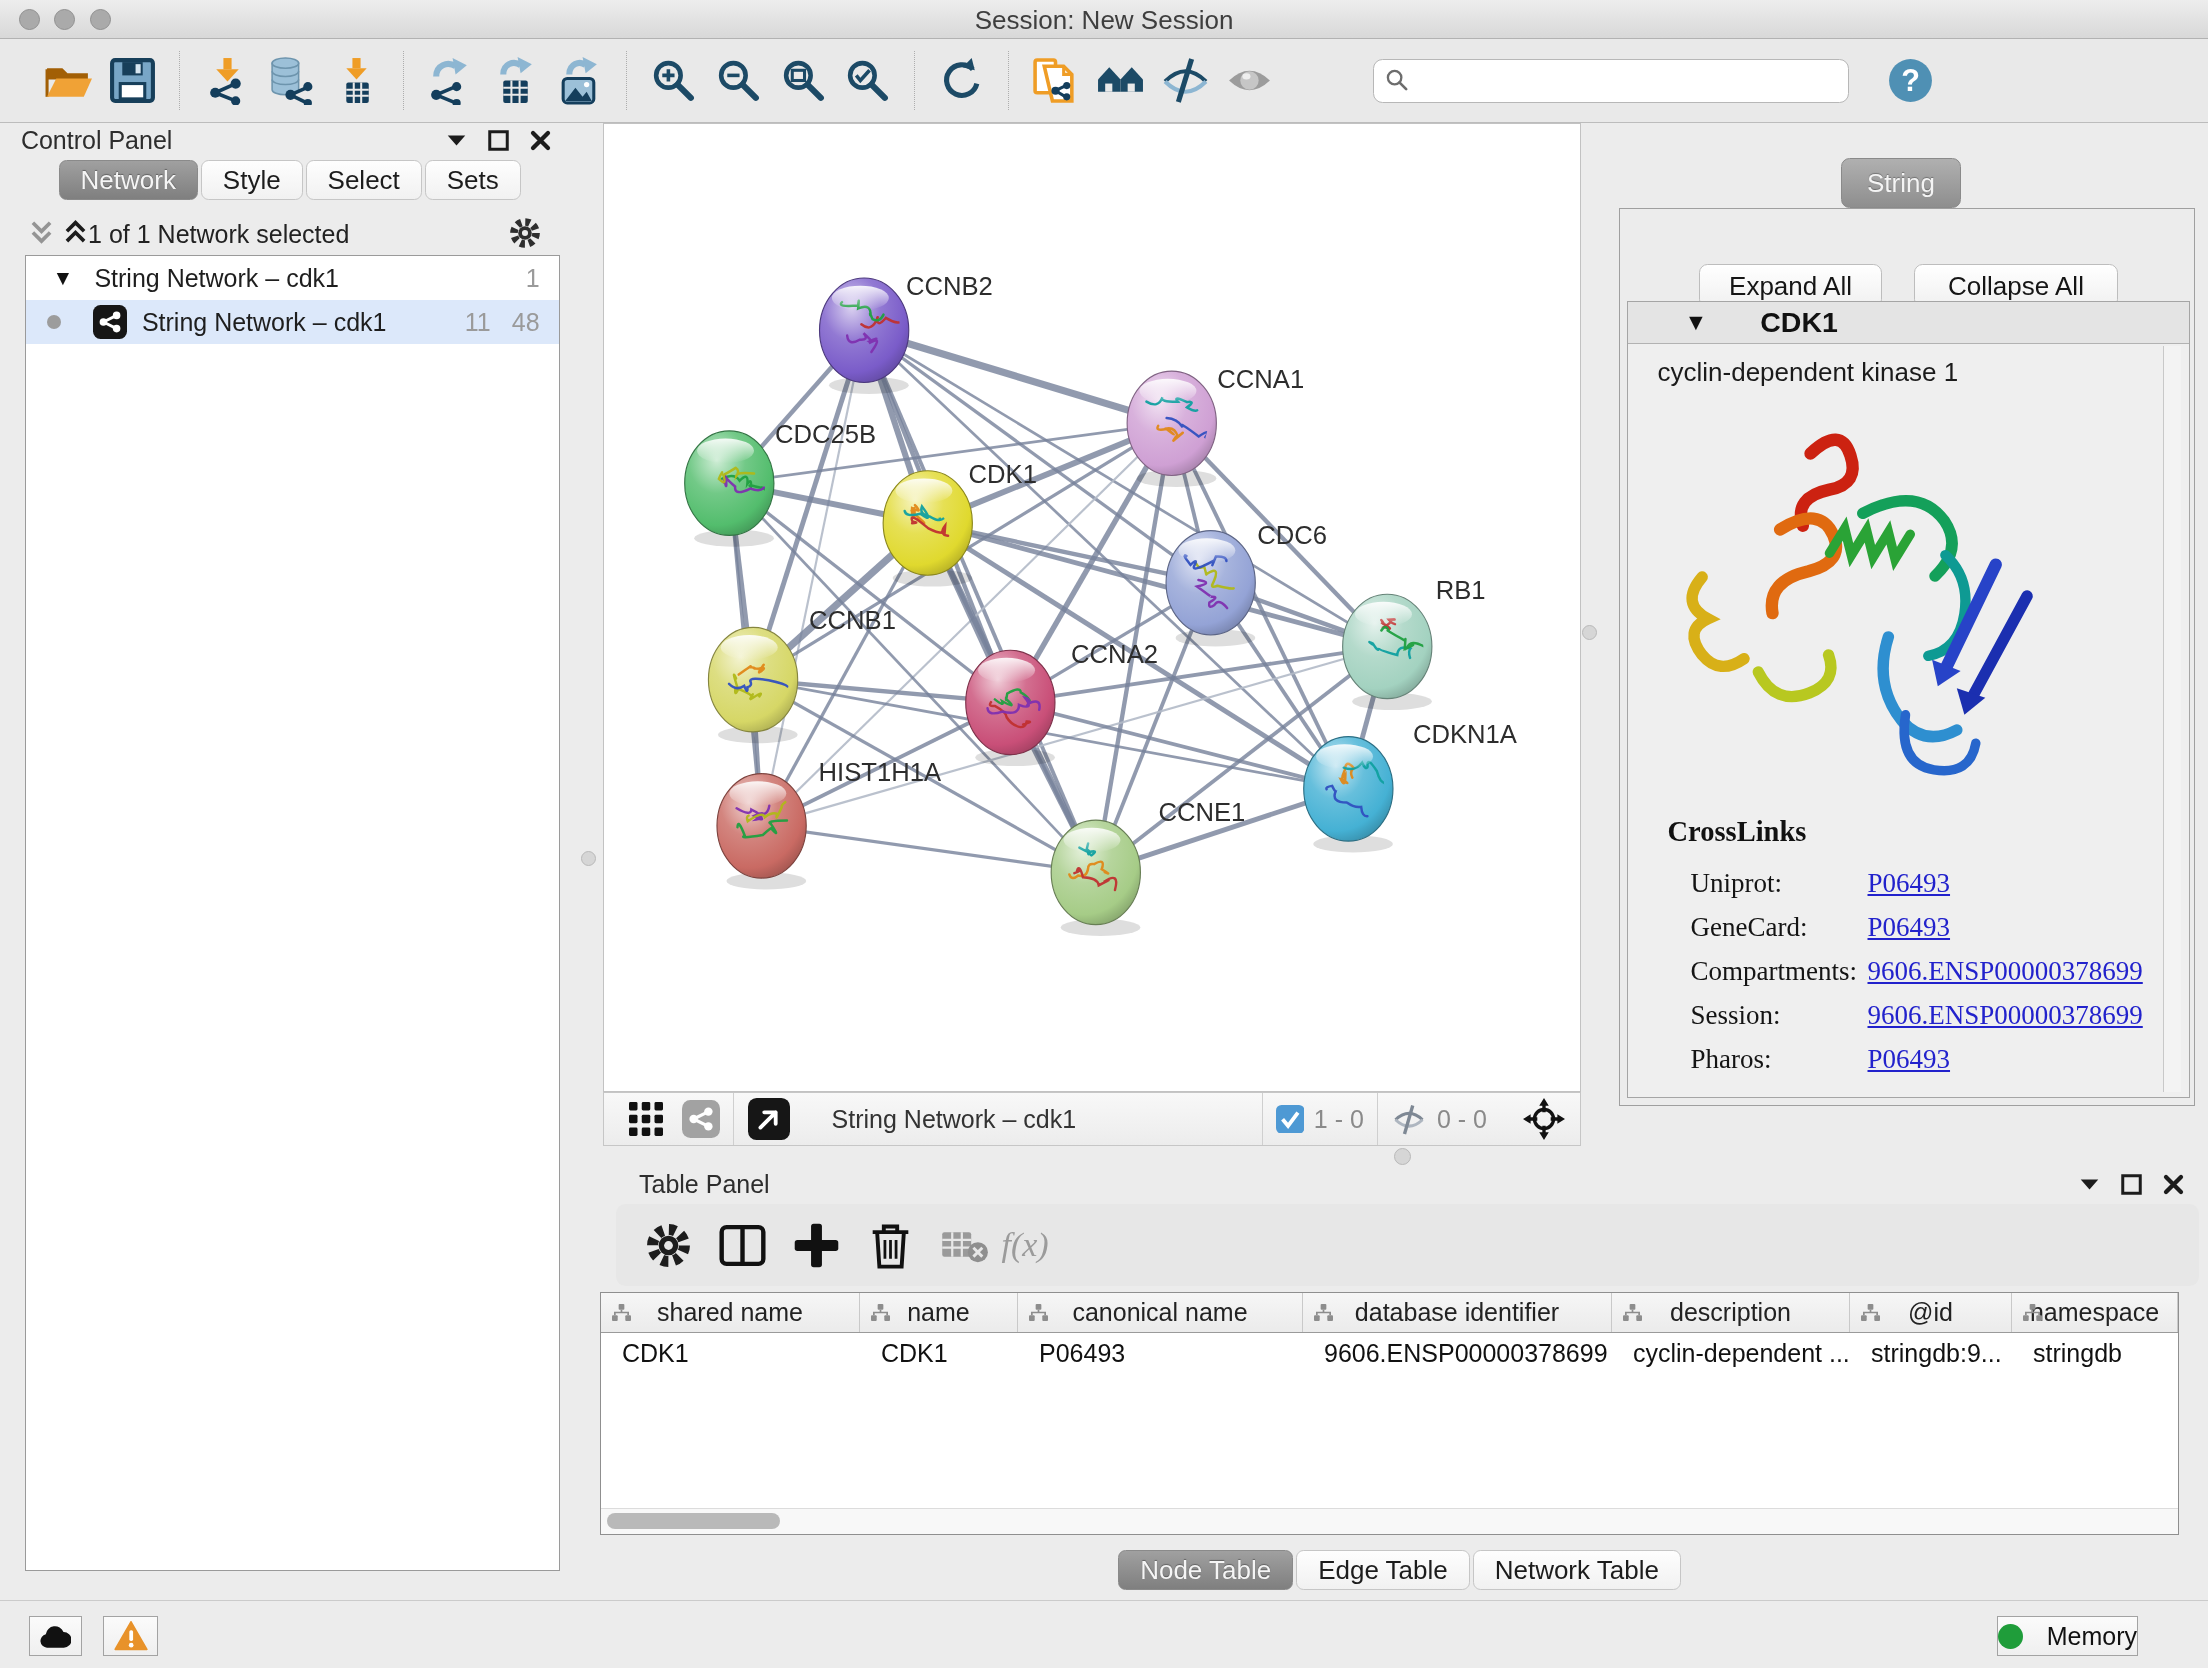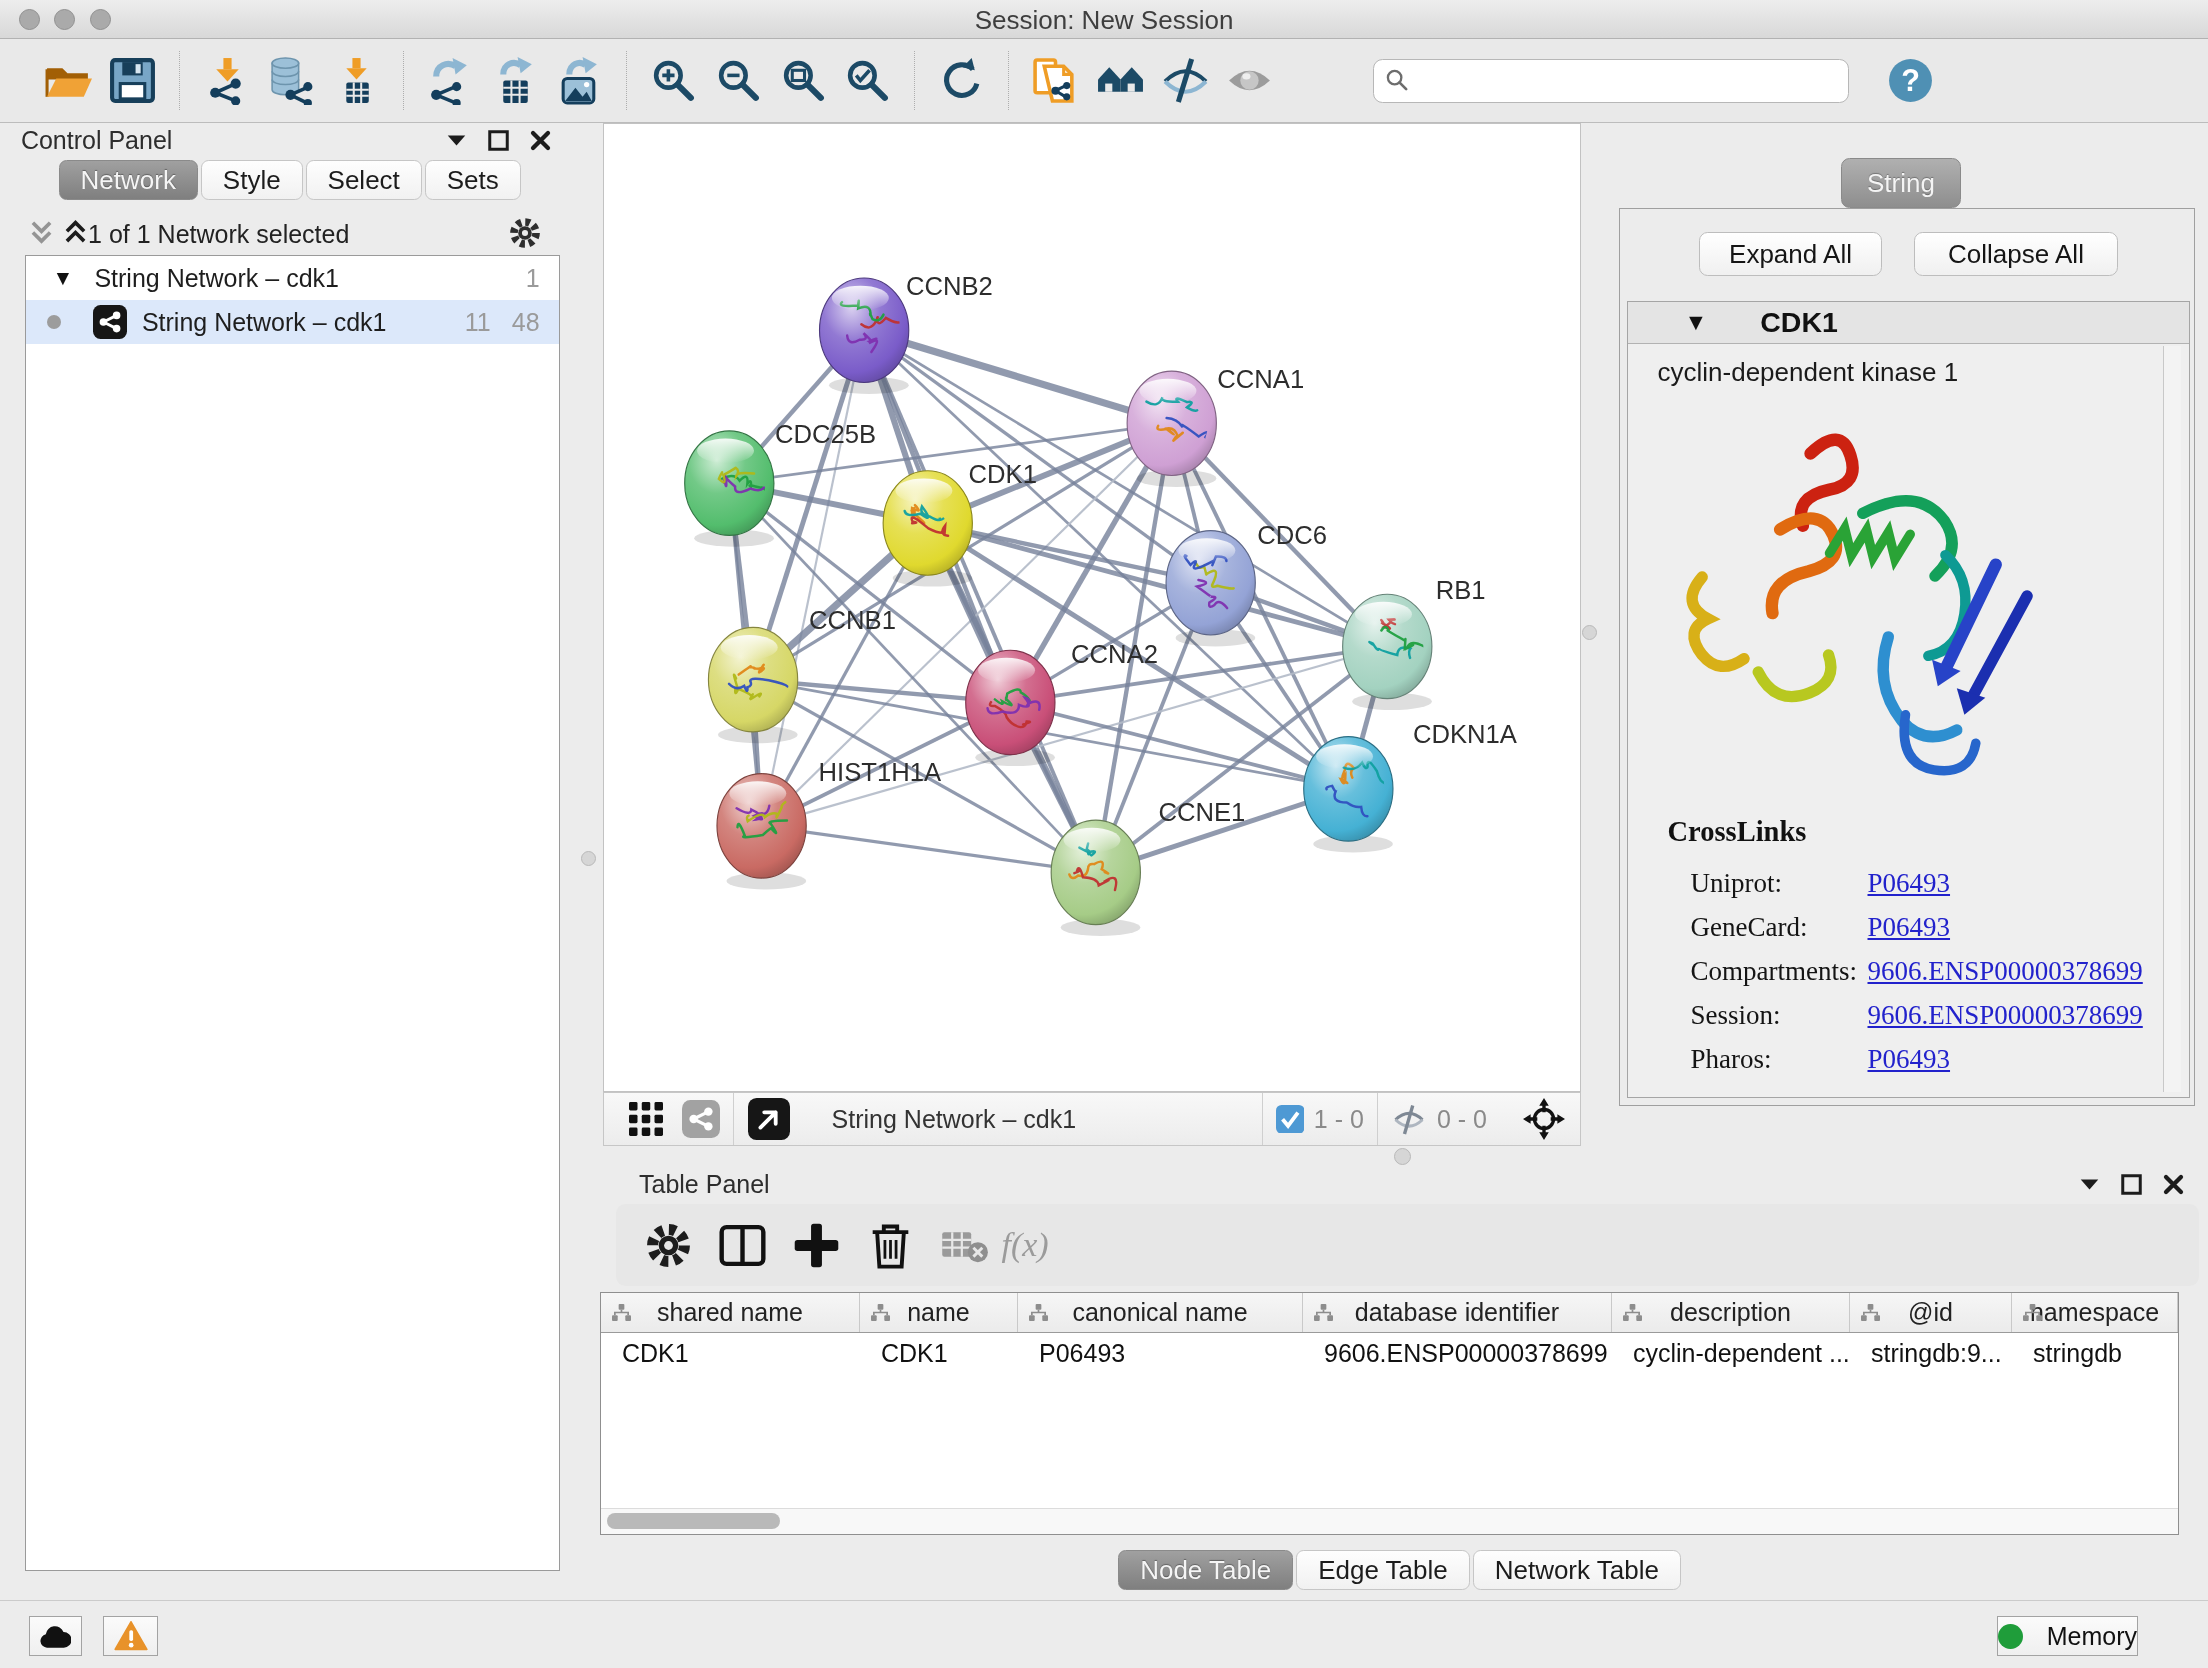--- a/index.html
+++ b/index.html
@@ -69,21 +69,21 @@
   #rp-header{position:absolute;left:0;top:0;width:100%;height:36px;display:flex;align-items:center;}
   #rp-header .panel-title{margin-left:15px;}
   #rp-header .win-btns{margin-left:auto;margin-right:13.3px;}
   #rp-tab{position:absolute;left:224px;top:36px;height:48px;padding:0 25px;display:flex;align-items:center;
     font-size:26px;color:#f4f4f4;background:linear-gradient(#b0b0b0,#8e8e8e);border:1px solid #8a8a8a;
     border-radius:8.6px;text-shadow:0 -1px 1px rgba(0,0,0,.3);}
   #rp-outer{position:absolute;left:1.9px;top:86px;width:576px;height:898px;border:1.9px solid #9f9f9f;
     background:#ececec;box-sizing:border-box;}
   .rp-btn{position:absolute;height:44px;display:flex;align-items:center;justify-content:center;
     font-size:26px;color:#151515;background:linear-gradient(#ffffff,#f0f0f0);border:1.9px solid #bdbdbd;
-    border-radius:8.6px;box-sizing:border-box;}
+    border-radius:8.6px;box-sizing:border-box;margin-top:32px;}
   #btn-expand{left:82px;top:110px;width:183px;}
   #btn-collapse{left:297px;top:110px;width:204px;}
   #rp-section{position:absolute;left:9.5px;top:179px;width:563px;height:797px;border:1.9px solid #a5a5a5;
     background:#efefef;box-sizing:border-box;}
   #rp-gene-row{position:absolute;left:0;top:0;width:100%;height:42px;background:#e4e4e4;
     border-bottom:1.9px solid #b2b2b2;display:flex;align-items:center;box-sizing:border-box;}
   #rp-gene-tri{margin-left:57px;font-size:23px;color:#111;}
   #rp-gene{margin-left:53px;font-size:28.5px;font-weight:bold;color:#111;}
   #rp-desc{position:absolute;left:30px;top:55px;font-size:26px;color:#1b1b1b;}
   #protein-img{position:absolute;left:40px;top:99px;width:380px;height:409px;}

